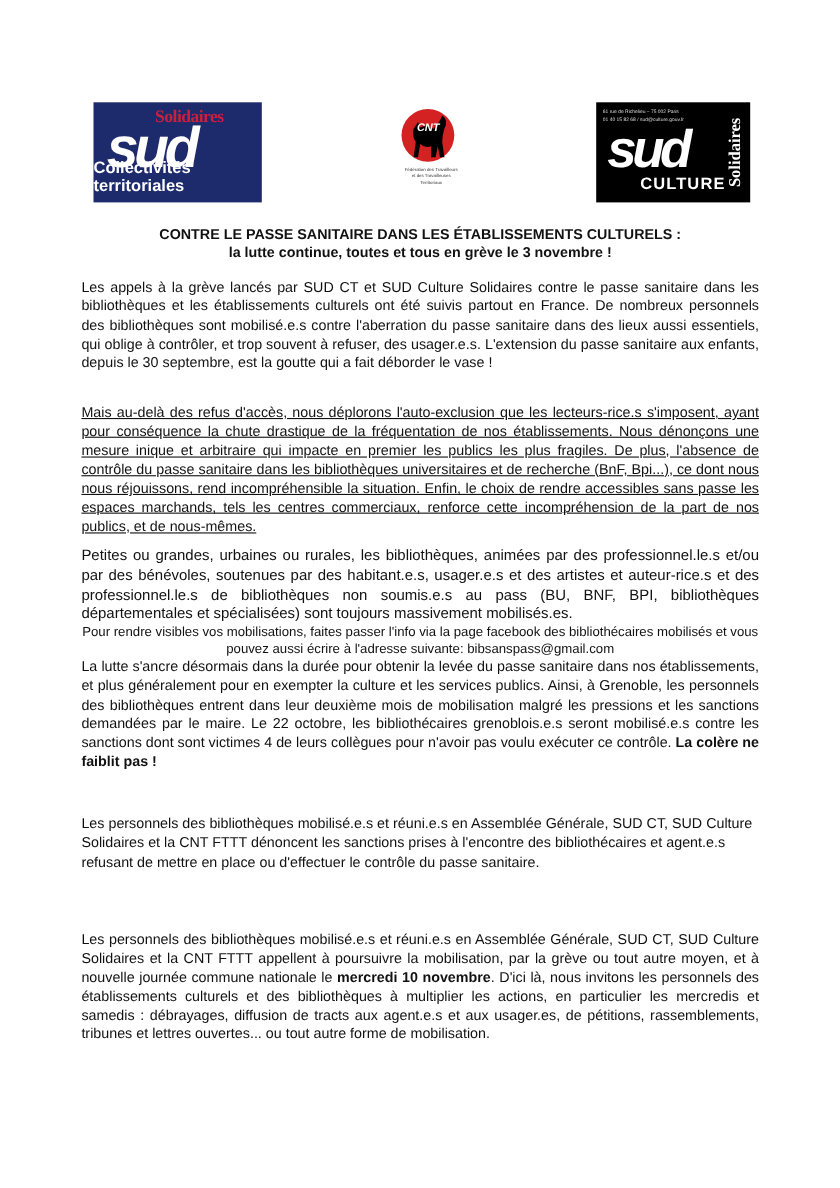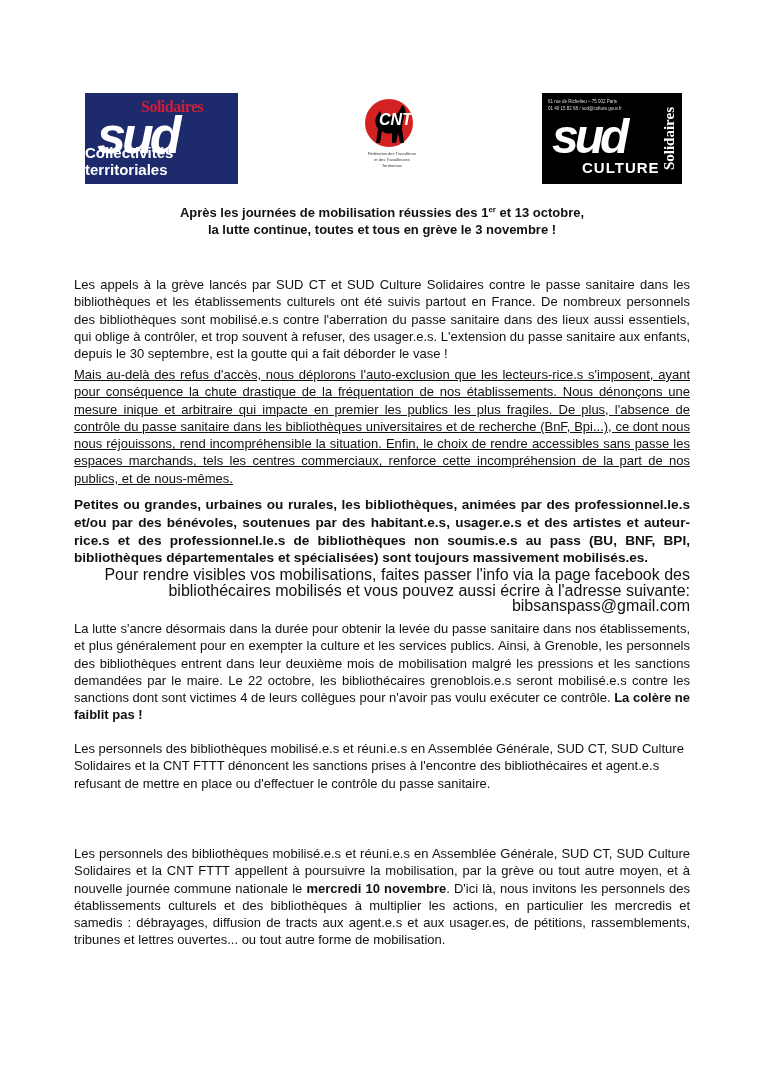--- a/index.html
+++ b/index.html
@@ -9,39 +9,39 @@
   #logo-sud-ct { left: 85px; top: 93px; width: 153px; height: 91px; background: #1d2a6b; }
   #logo-sud-ct .sol { position: absolute; left: 56px; top: 5px; font-family: "Liberation Serif", serif;
          font-weight: bold; color: #c8213d; font-size: 16px; letter-spacing: -0.5px; }
   #logo-sud-ct .sud { position: absolute; left: 12px; top: 16px; font-family: "Liberation Sans", sans-serif;
          font-weight: bold; font-style: italic; color: #fff; font-size: 52px; letter-spacing: -4px; line-height: 1; }
   #logo-sud-ct .sub { position: absolute; left: 0; right: 0; bottom: 6px; color: #fff;
          font-weight: bold; font-size: 15px; }
   #logo-cnt { left: 362px; top: 97px; width: 60px; height: 72px; }
   #logo-cnt .circle { position: absolute; left: 3px; top: 2px; width: 48px; height: 48px; border-radius: 50%; background: #d42222; }
   #logo-cnt .cat { position: absolute; left: 10px; top: 6px; width: 38px; height: 44px; }
-  #logo-cnt .cnt { position: absolute; left: 17px; top: 14px; color: #fff; font-weight: bold; font-style: italic; font-size: 16px; }
+  #logo-cnt .cnt { position: absolute; left: 17px; top: 14px; color: #fff; font-weight: bold; font-style: italic; font-size: 10px; }
   #logo-cnt .cap { position: absolute; left: 4px; top: 54px; width: 52px; font-size: 4px; line-height: 6px; text-align: center; color: #333; }
   #logo-sud-culture { left: 542px; top: 93px; width: 140px; height: 91px; background: #000; }
   #logo-sud-culture .addr { position: absolute; left: 6px; top: 5px; color: #ddd; font-size: 4.5px; line-height: 7px; white-space: nowrap; }
   #logo-sud-culture .sud { position: absolute; left: 10px; top: 20px; color: #fff; font-weight: bold; font-style: italic;
          font-size: 48px; letter-spacing: -4px; line-height: 1; }
   #logo-sud-culture .cult { position: absolute; left: 40px; top: 66px; color: #fff; font-weight: bold; font-size: 15px; letter-spacing: 1px; }
   #logo-sud-culture .sol { position: absolute; right: 4px; top: 14px; color: #fff; font-family: "Liberation Serif", serif; font-weight: bold;
          font-size: 15px; writing-mode: vertical-rl; transform: rotate(180deg); }
 
   .title { position: absolute; left: 60px; width: 644px; top: 205px; text-align: center; font-weight: bold;
            font-size: 13px; line-height: 16.5px; }
   .title sup { font-size: 8px; line-height: 0; }
 
   .body { position: absolute; left: 74px; width: 616px; font-size: 13px; line-height: 17.3px; text-align: justify; }
   .body p { margin: 0; }
   .body b { font-weight: bold; }
-  .bold-block { font-weight: bold; font-size: 13.6px; line-height: 17.8px; }
-  .small { font-size: 16px; line-height: 15.5px; text-align: right; }
+  .bold-block { font-weight: normal; font-size: 13.6px; line-height: 17.8px; }
+  .small { font-size: 12px; line-height: 15.5px; text-align: center; }
 </style>
 </head>
 <body>
 
 <div class="logo" id="logo-sud-ct">
   <span class="sol">Solidaires</span>
   <span class="sud">sud</span>
   <span class="sub">Collectivités territoriales</span>
 </div>
 
@@ -58,38 +58,38 @@
   <div class="addr">
     <div>61 rue de Richelieu – 75 002 Paris</div>
     <div>01 40 15 82 68 / sud@culture.gouv.fr</div>
   </div>
   <span class="sud">sud</span>
   <span class="cult">CULTURE</span>
   <span class="sol">Solidaires</span>
 </div>
 
 <div class="title">
-  <div><span>Après les journées de mobilisation réussies des 1</span><sup>er</sup><span> et 13 octobre,</span></div>
+  <div>CONTRE LE PASSE SANITAIRE DANS LES ÉTABLISSEMENTS CULTURELS :</div>
   <div>la lutte continue, toutes et tous en grève le 3 novembre !</div>
 </div>
 
-<div class="body" style="top:276px;">
+<div class="body" style="top:252px;">
   <p>Les appels à la grève lancés par SUD CT et SUD Culture Solidaires contre le passe sanitaire dans les bibliothèques et les établissements culturels ont été suivis partout en France. De nombreux personnels des bibliothèques sont mobilisé.e.s contre l'aberration du passe sanitaire dans des lieux aussi essentiels, qui oblige à contrôler, et trop souvent à refuser, des usager.e.s. L'extension du passe sanitaire aux enfants, depuis le 30 septembre, est la goutte qui a fait déborder le vase !</p>
 </div>
 
 <div class="body" style="top:366px;text-decoration:underline;">
   <p>Mais au-delà des refus d'accès, nous déplorons l'auto-exclusion que les lecteurs-rice.s s'imposent, ayant pour conséquence la chute drastique de la fréquentation de nos établissements. Nous dénonçons une mesure inique et arbitraire qui impacte en premier les publics les plus fragiles. De plus, l'absence de contrôle du passe sanitaire dans les bibliothèques universitaires et de recherche (BnF, Bpi...), ce dont nous nous réjouissons, rend incompréhensible la situation. Enfin, le choix de rendre accessibles sans passe les espaces marchands, tels les centres commerciaux, renforce cette incompréhension de la part de nos publics, et de nous-mêmes.</p>
 </div>
 
 <div class="body" style="top:496px;">
   <p class="bold-block">Petites ou grandes, urbaines ou rurales, les bibliothèques, animées par des professionnel.le.s et/ou par des bénévoles, soutenues par des habitant.e.s, usager.e.s et des artistes et auteur-rice.s et des professionnel.le.s de bibliothèques non soumis.e.s au pass (BU, BNF, BPI, bibliothèques départementales et spécialisées) sont toujours massivement mobilisés.es.</p>
   <p class="small">Pour rendre visibles vos mobilisations, faites passer l'info via la page facebook des bibliothécaires mobilisés et vous pouvez aussi écrire à l'adresse suivante: bibsanspass@gmail.com</p>
 </div>
 
-<div class="body" style="top:620px;">
+<div class="body" style="top:597px;">
   <p><span>La lutte s'ancre désormais dans la durée pour obtenir la levée du passe sanitaire dans nos établissements, et plus généralement pour en exempter la culture et les services publics. Ainsi, à Grenoble, les personnels des bibliothèques entrent dans leur deuxième mois de mobilisation malgré les pressions et les sanctions demandées par le maire. Le 22 octobre, les bibliothécaires grenoblois.e.s seront mobilisé.e.s contre les sanctions dont sont victimes 4 de leurs collègues pour n'avoir pas voulu exécuter ce contrôle. </span><b>La colère ne faiblit pas !</b></p>
 </div>
 
 <div class="body" style="top:740px;">
   <p style="text-align:left">Les personnels des bibliothèques mobilisé.e.s et réuni.e.s en Assemblée Générale, SUD CT, SUD Culture Solidaires et la CNT FTTT dénoncent les sanctions prises à l'encontre des bibliothécaires et agent.e.s refusant de mettre en place ou d'effectuer le contrôle du passe sanitaire.</p>
 </div>
 
 <div class="body" style="top:845px;">
   <p><span>Les personnels des bibliothèques mobilisé.e.s et réuni.e.s en Assemblée Générale, SUD CT, SUD Culture Solidaires et la CNT FTTT appellent à poursuivre la mobilisation, par la grève ou tout autre moyen, et à nouvelle journée commune nationale le </span><b>mercredi 10 novembre</b><span>. D'ici là, nous invitons les personnels des établissements culturels et des bibliothèques à multiplier les actions, en particulier les mercredis et samedis : débrayages, diffusion de tracts aux agent.e.s et aux usager.es, de pétitions, rassemblements, tribunes et lettres ouvertes... ou tout autre forme de mobilisation.</span></p>
 </div>

